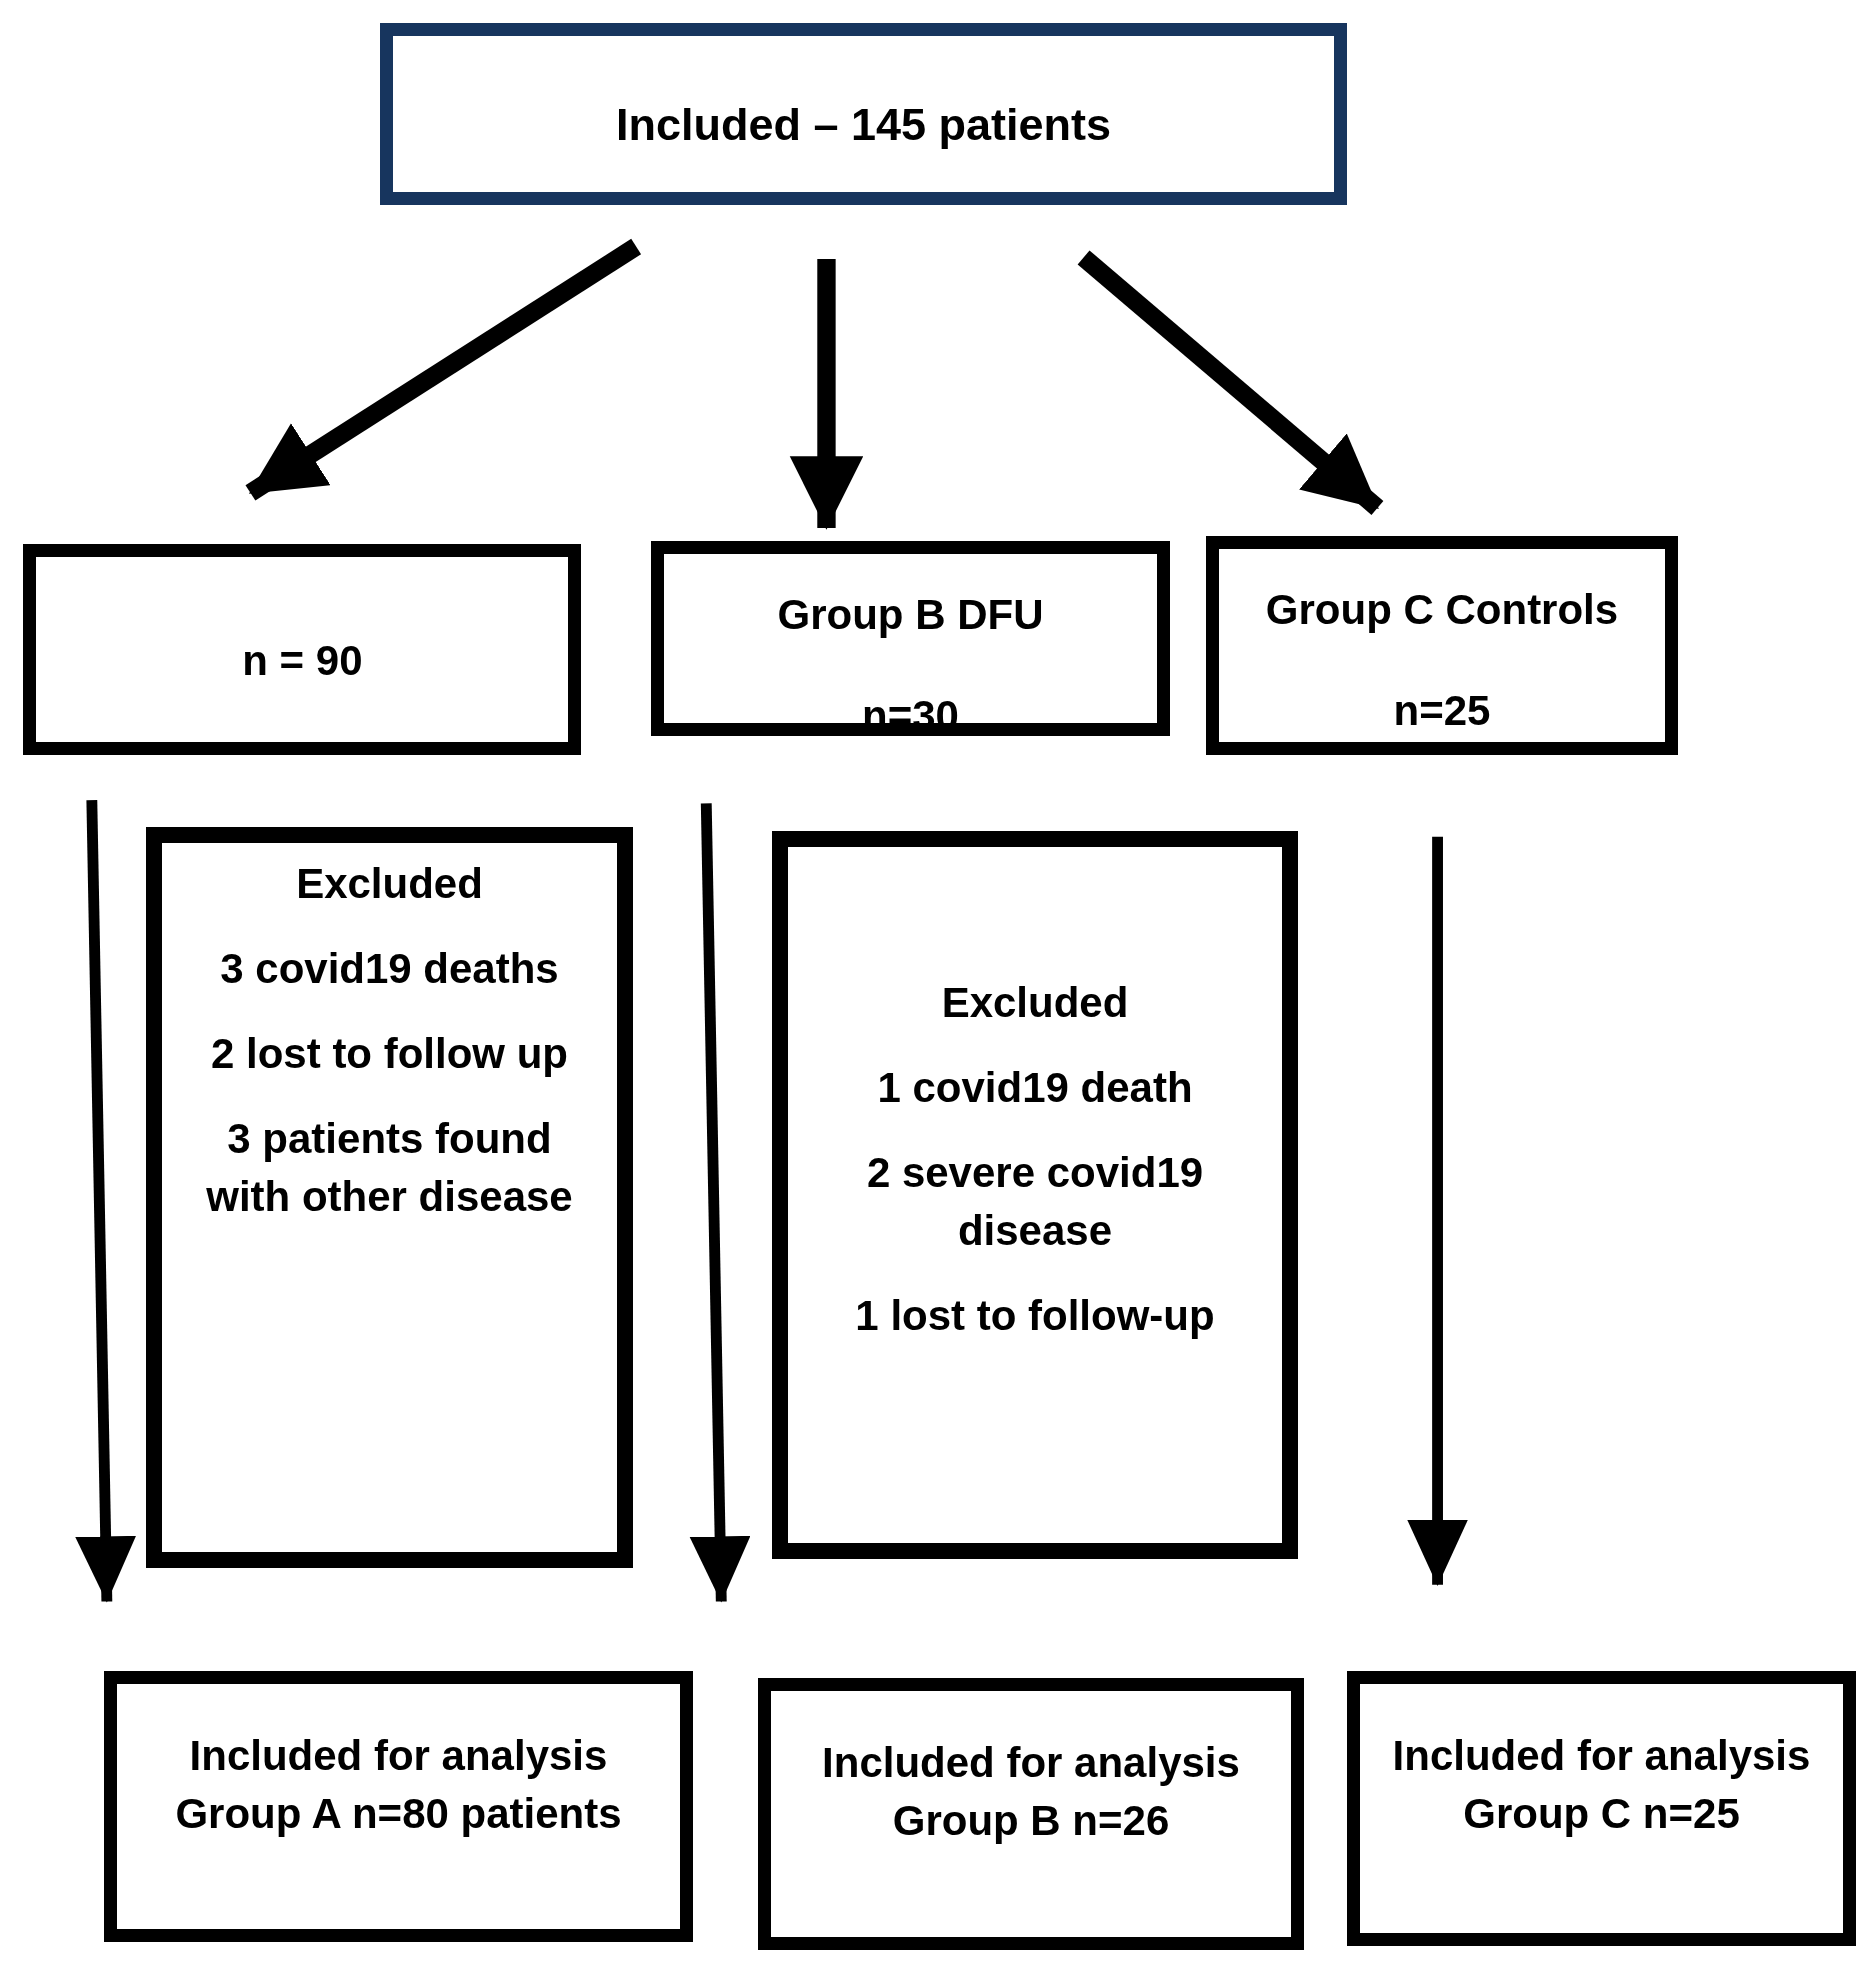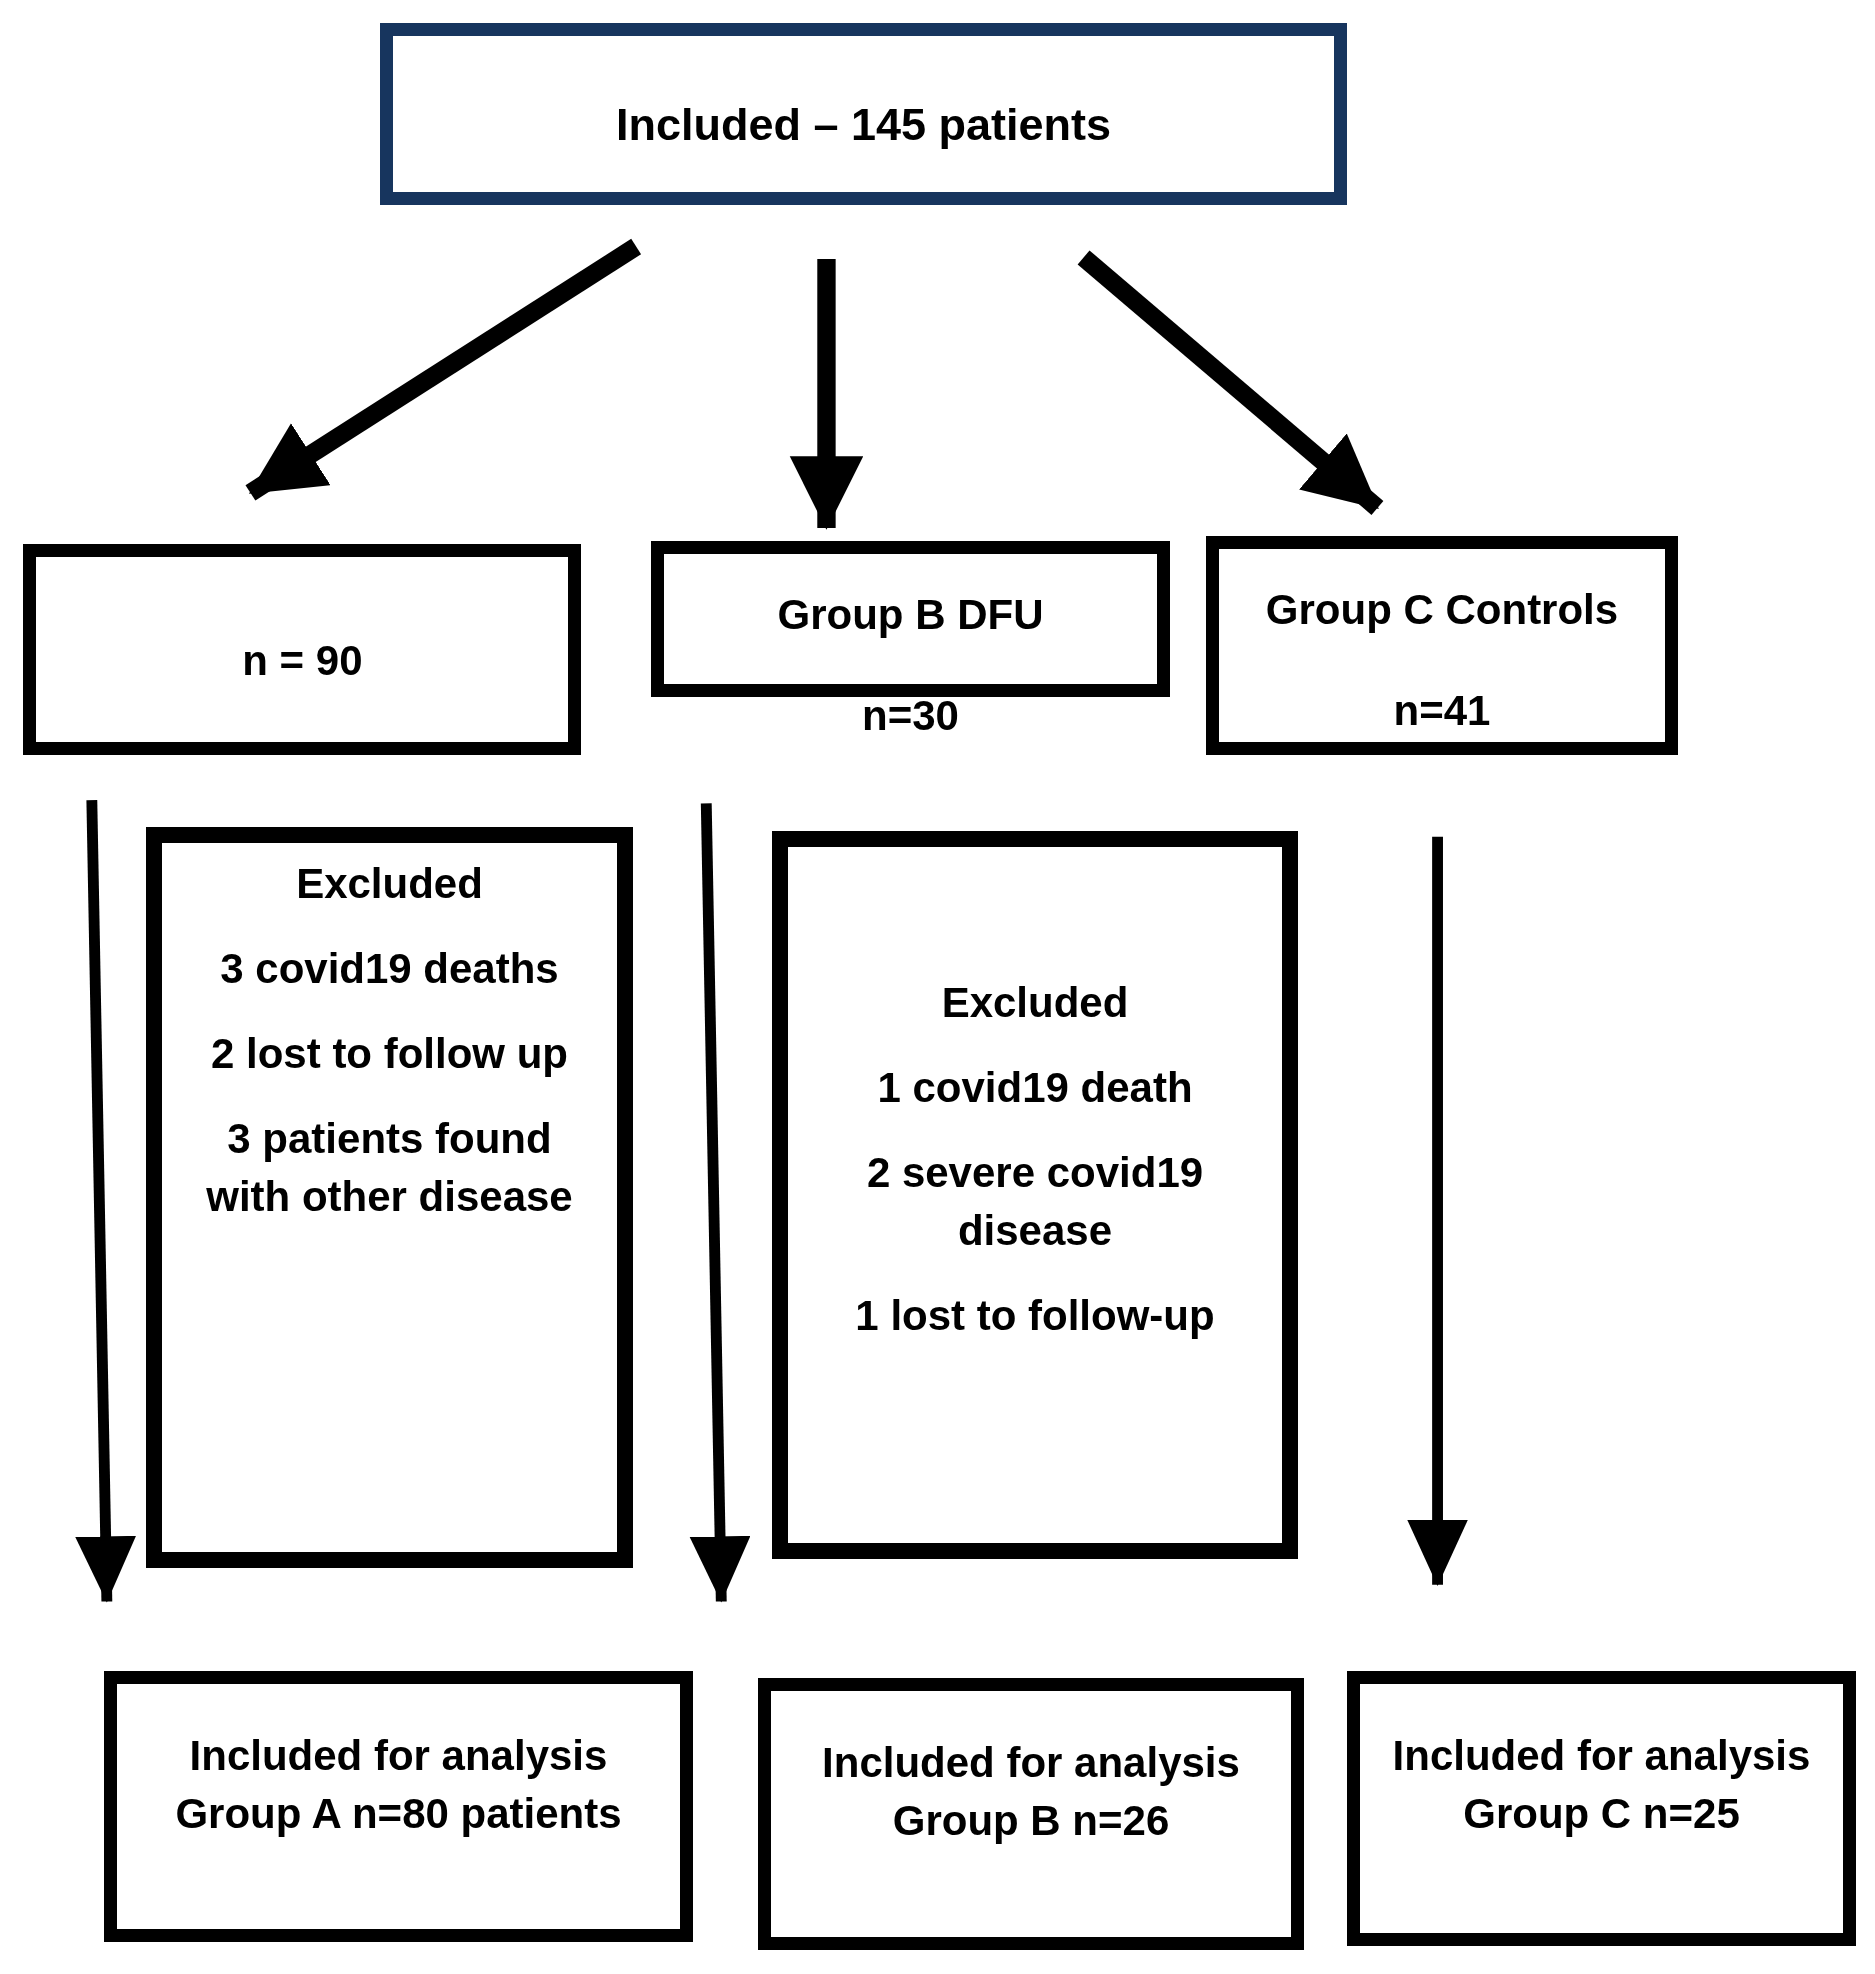--- a/index.html
+++ b/index.html
@@ -41,21 +41,21 @@
   }
   .top-box{
     left:380px; top:23.4px;
     width:967px; height:182px;
     border:13.4px solid var(--navy);
     justify-content:flex-end;
     padding-bottom:38px;
     font-size:45px;
   }
   .group-a{ left:23.4px;   top:544px; width:558px; height:211px; }
-  .group-b{ left:651px;  top:541px; width:519px; height:156px; }
+  .group-b{ left:651px;  top:541px; width:519px; height:195px; }
   .group-c{ left:1206px; top:536px; width:472px; height:219px; }
   .group-box{ padding-top:32px; }
   .group-box .n-line{ margin-top:43px; }
 
   .excluded-a{
     left:146px; top:827px;
     width:487px; height:741px;
     border-width:16.7px;
     padding:11.7px 20px 0 20px;
   }
@@ -103,21 +103,21 @@
     <div class="n-line">n = 90</div>
   </div>
 
   <div class="box group-box group-b">
     <div>Group B DFU</div>
     <div class="n-line">n=30</div>
   </div>
 
   <div class="box group-box group-c">
     <div>Group C Controls</div>
-    <div class="n-line">n=41</div>
+    <div class="n-line">n=25</div>
   </div>
 
   <div class="box excluded-a">
     <div>Excluded</div>
     <div class="excluded-item">3 covid19 deaths</div>
     <div class="excluded-item">2 lost to follow up</div>
     <div class="excluded-item">3 patients found with other disease</div>
   </div>
 
   <div class="box excluded-b">

